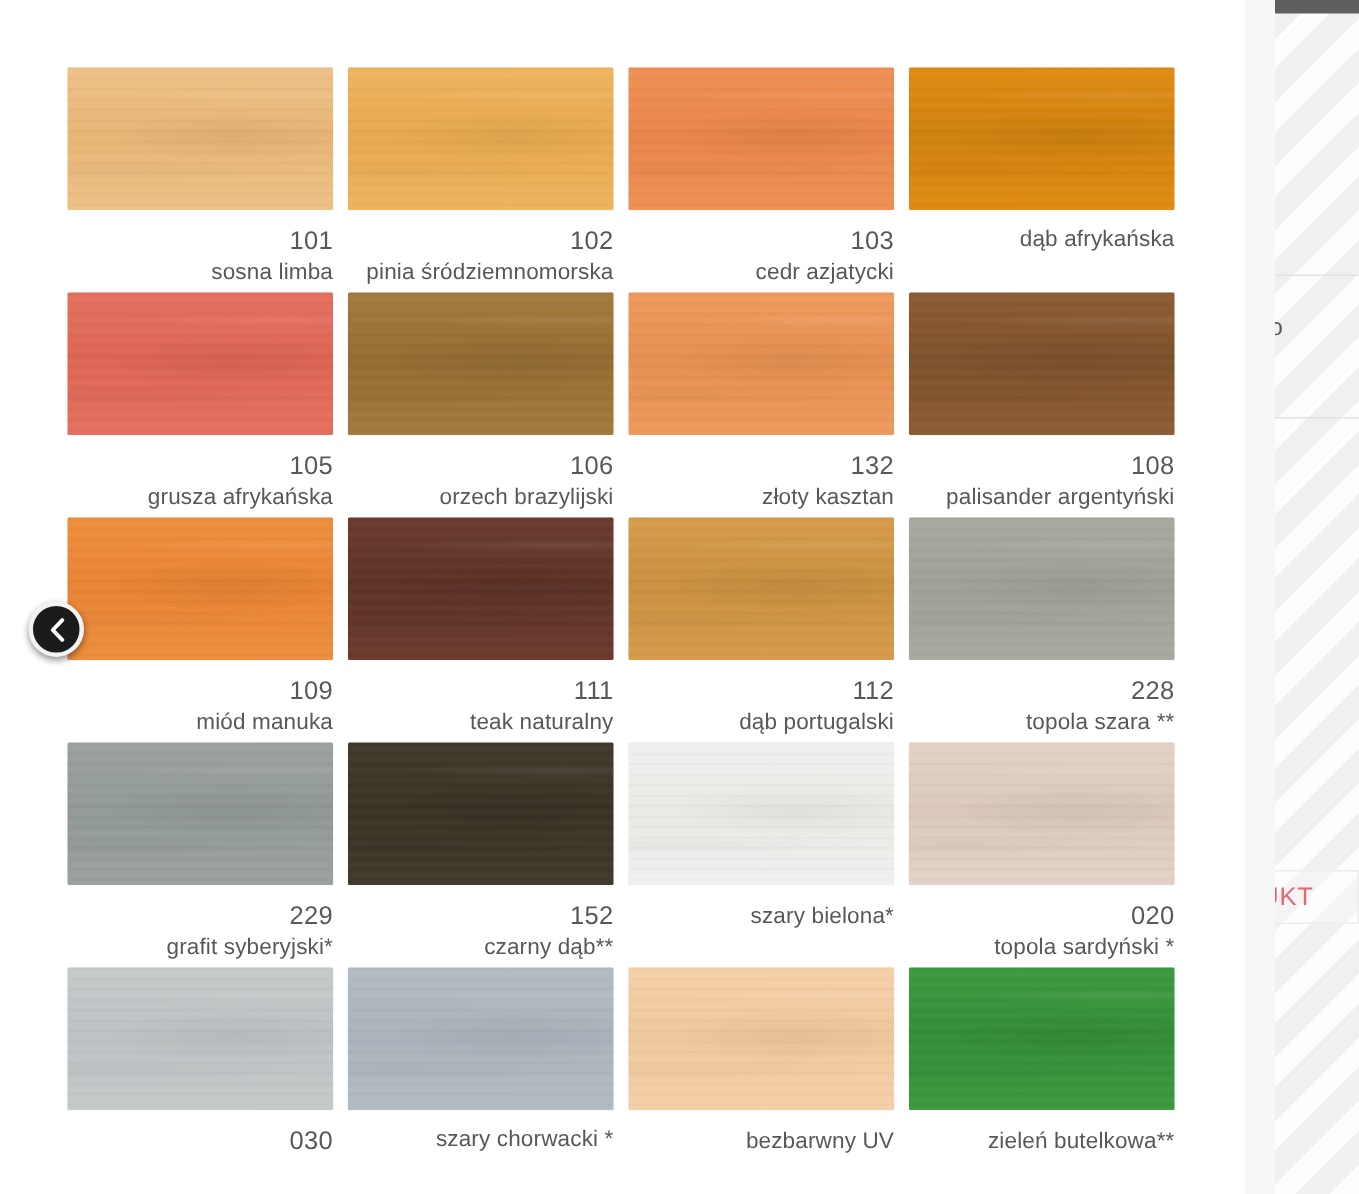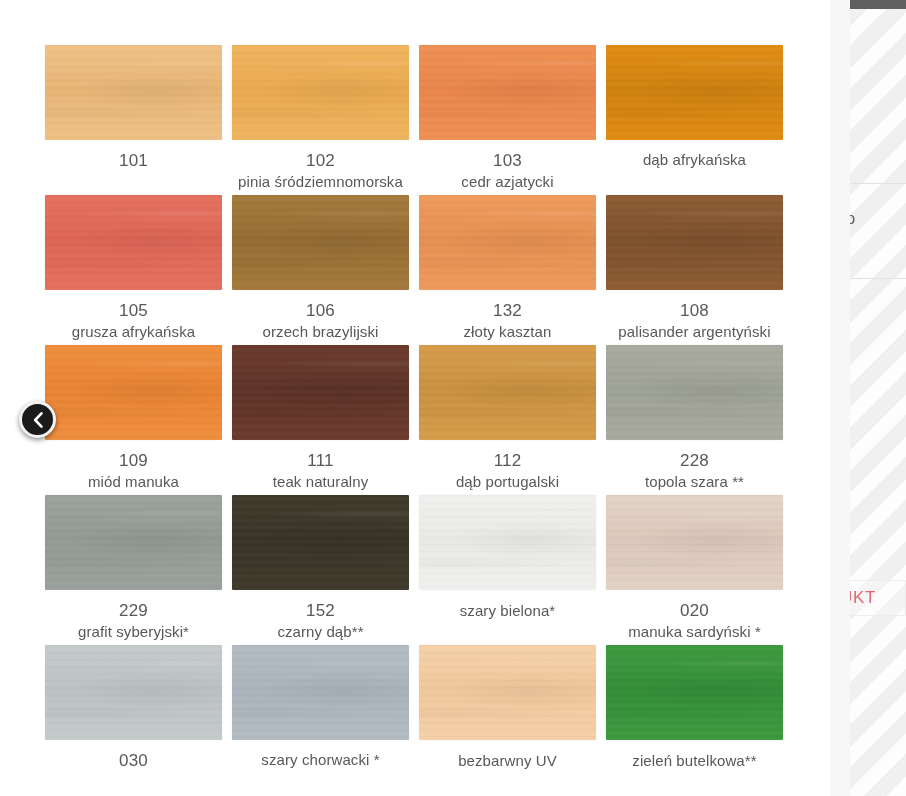--- a/index.html
+++ b/index.html
@@ -46,21 +46,21 @@
   .swatch-chip {
     width: 177px;
     height: 95px;
     border-radius: 1px;
     box-shadow: 0 0 0 0.5px rgba(0,0,0,0.04);
     background-repeat: no-repeat;
   }
 
   .swatch-caption {
     width: 177px;
-    text-align: center;
+    text-align: right;
     color: #58585a;
     padding-top: 10px;
     line-height: 1.28;
   }
   .swatch-code {
     font-size: 17px;
     letter-spacing: 0.2px;
   }
   .swatch-name {
     font-size: 15px;
@@ -197,20 +197,21 @@
 <div id="chart-panel">
 
   <div id="swatch-grid">
       <div class="swatch-cell">
         <div class="swatch-chip" style="background: linear-gradient(rgb(239, 193, 134) 0%, rgb(231, 181, 117) 48%, rgb(239, 193, 134) 100%); position: relative;">
           <div class="grain"></div>
           <div class="grain2"></div>
         </div>
         <div class="swatch-caption">
           <div class="swatch-code">101</div>
+          <div class="swatch-name">sosna limba</div>
         </div>
       </div>
       <div class="swatch-cell">
         <div class="swatch-chip" style="background: linear-gradient(rgb(240, 180, 95) 0%, rgb(232, 169, 79) 48%, rgb(240, 180, 95) 100%); position: relative;">
           <div class="grain"></div>
           <div class="grain2"></div>
         </div>
         <div class="swatch-caption">
           <div class="swatch-code">102</div>
           <div class="swatch-name">pinia śródziemnomorska</div>
@@ -344,21 +345,21 @@
           <div class="swatch-name only">szary bielona*</div>
         </div>
       </div>
       <div class="swatch-cell">
         <div class="swatch-chip" style="background: linear-gradient(rgb(227, 210, 198) 0%, rgb(219, 200, 187) 48%, rgb(227, 210, 198) 100%); position: relative;">
           <div class="grain"></div>
           <div class="grain2"></div>
         </div>
         <div class="swatch-caption">
           <div class="swatch-code">020</div>
-          <div class="swatch-name">manuka sardyński *</div>
+          <div class="swatch-name">topola sardyński *</div>
         </div>
       </div>
       <div class="swatch-cell">
         <div class="swatch-chip" style="background: linear-gradient(rgb(197, 202, 203) 0%, rgb(188, 194, 195) 48%, rgb(197, 202, 203) 100%); position: relative;">
           <div class="grain"></div>
           <div class="grain2"></div>
         </div>
         <div class="swatch-caption">
           <div class="swatch-code">030</div>
         </div>

